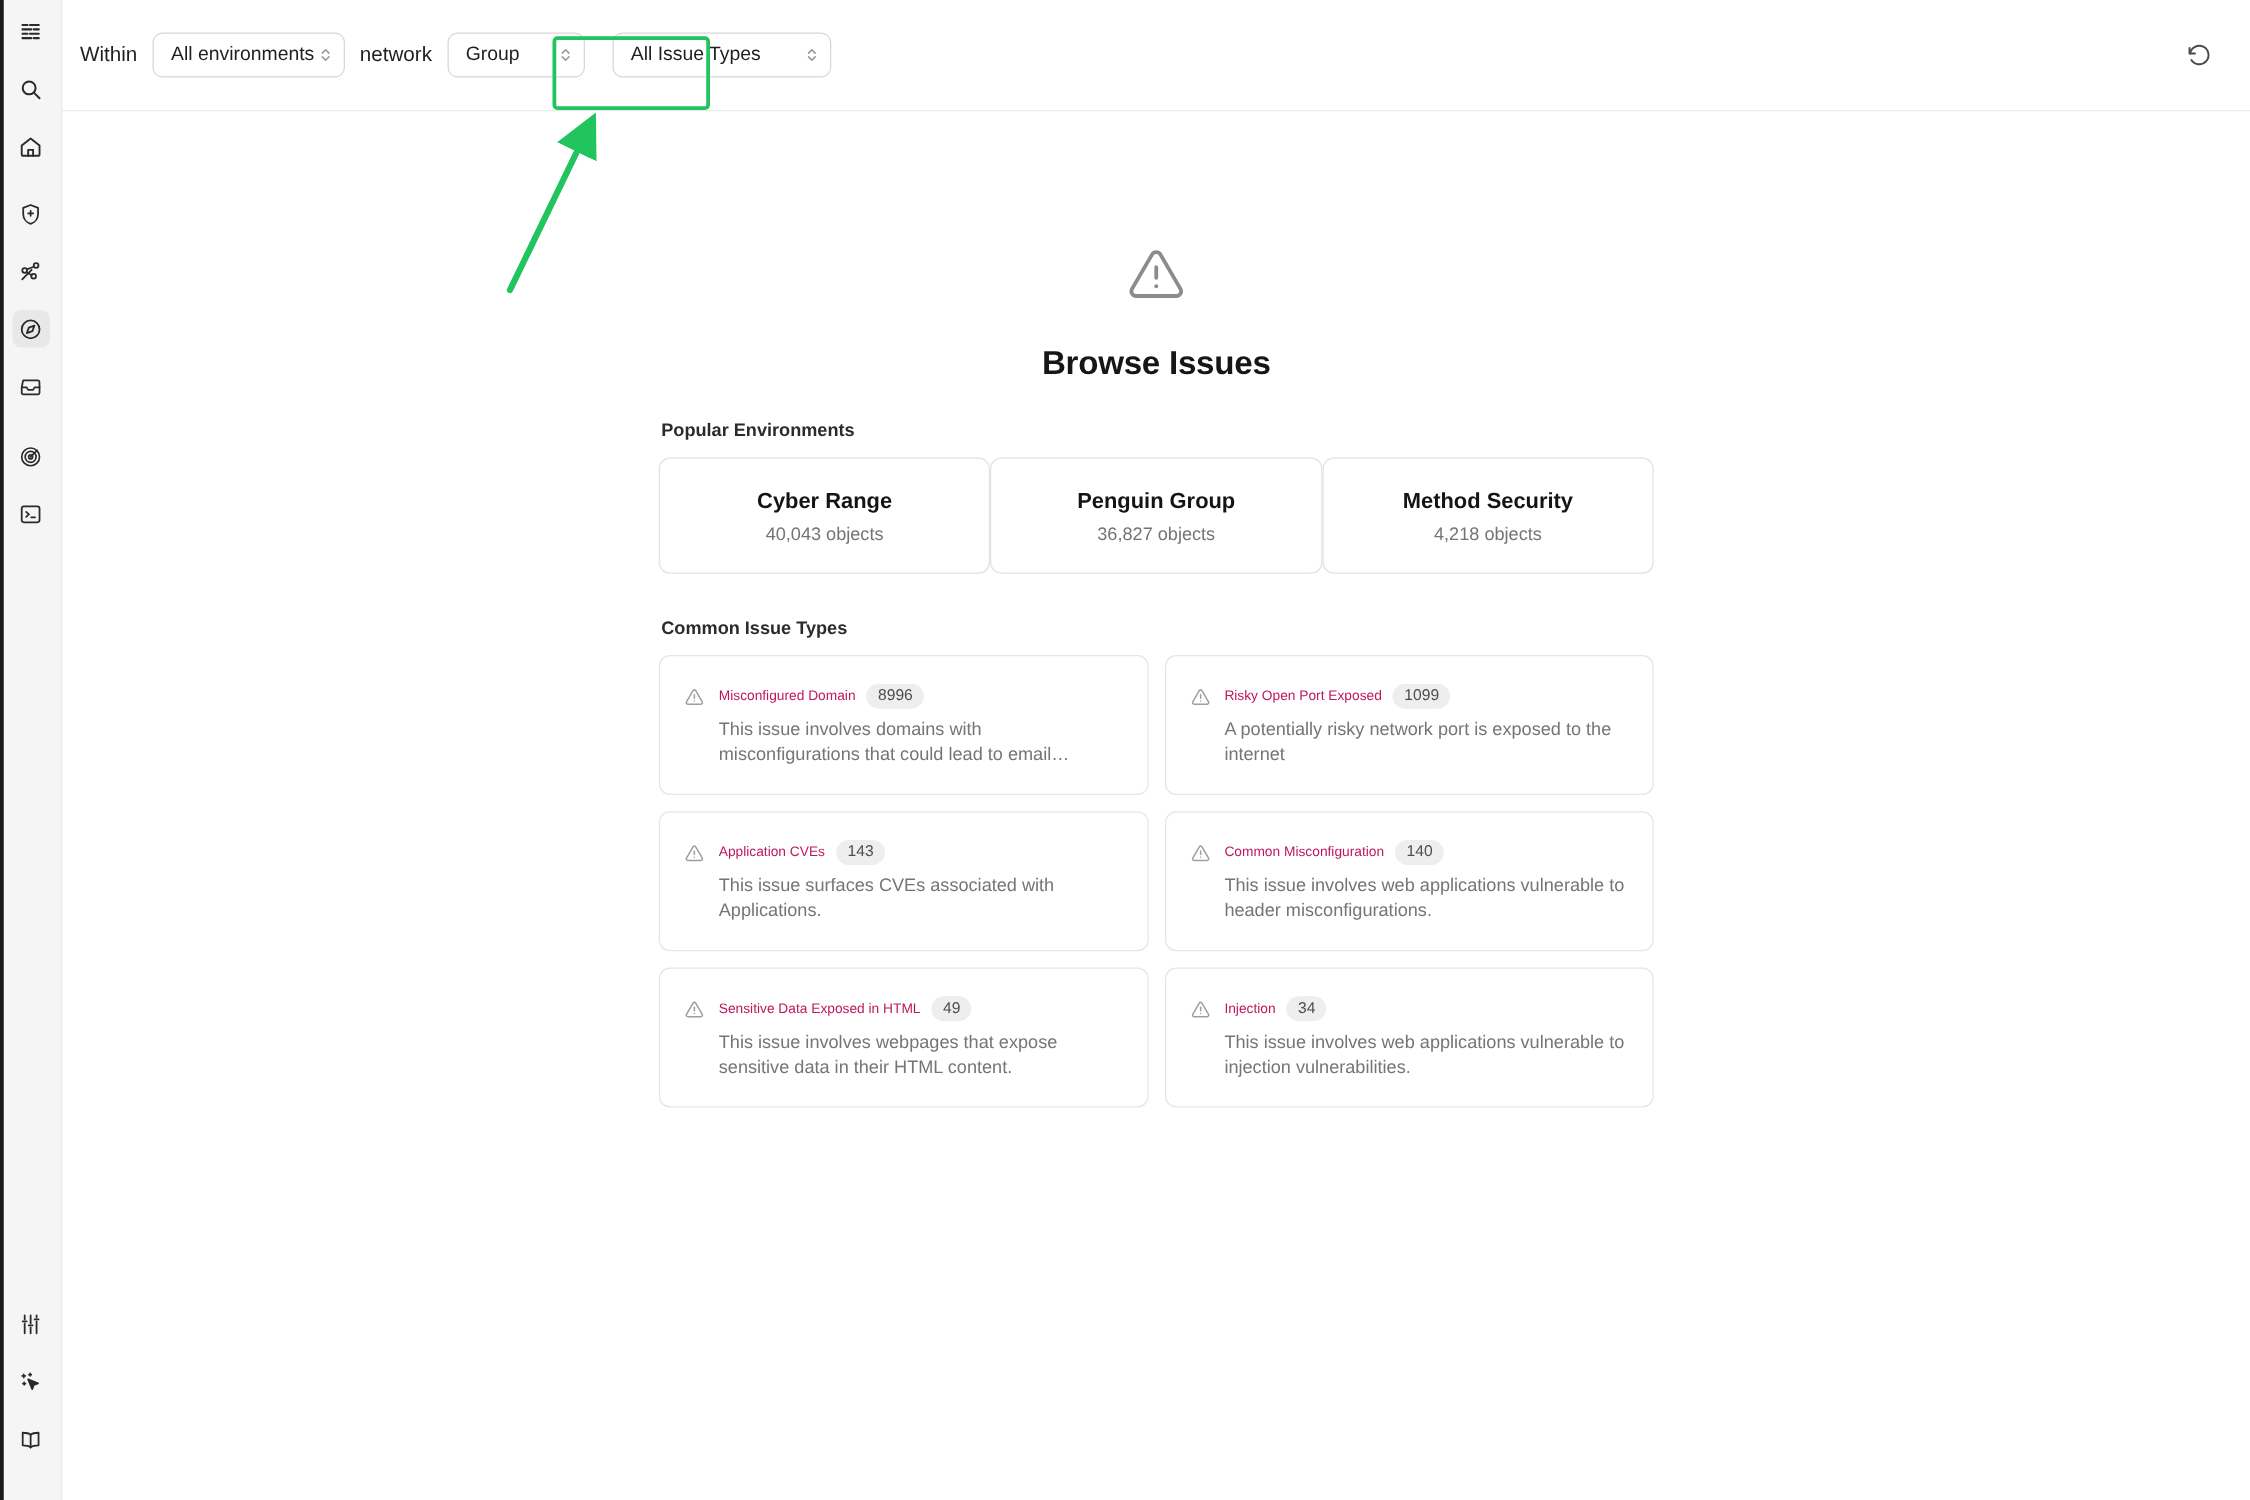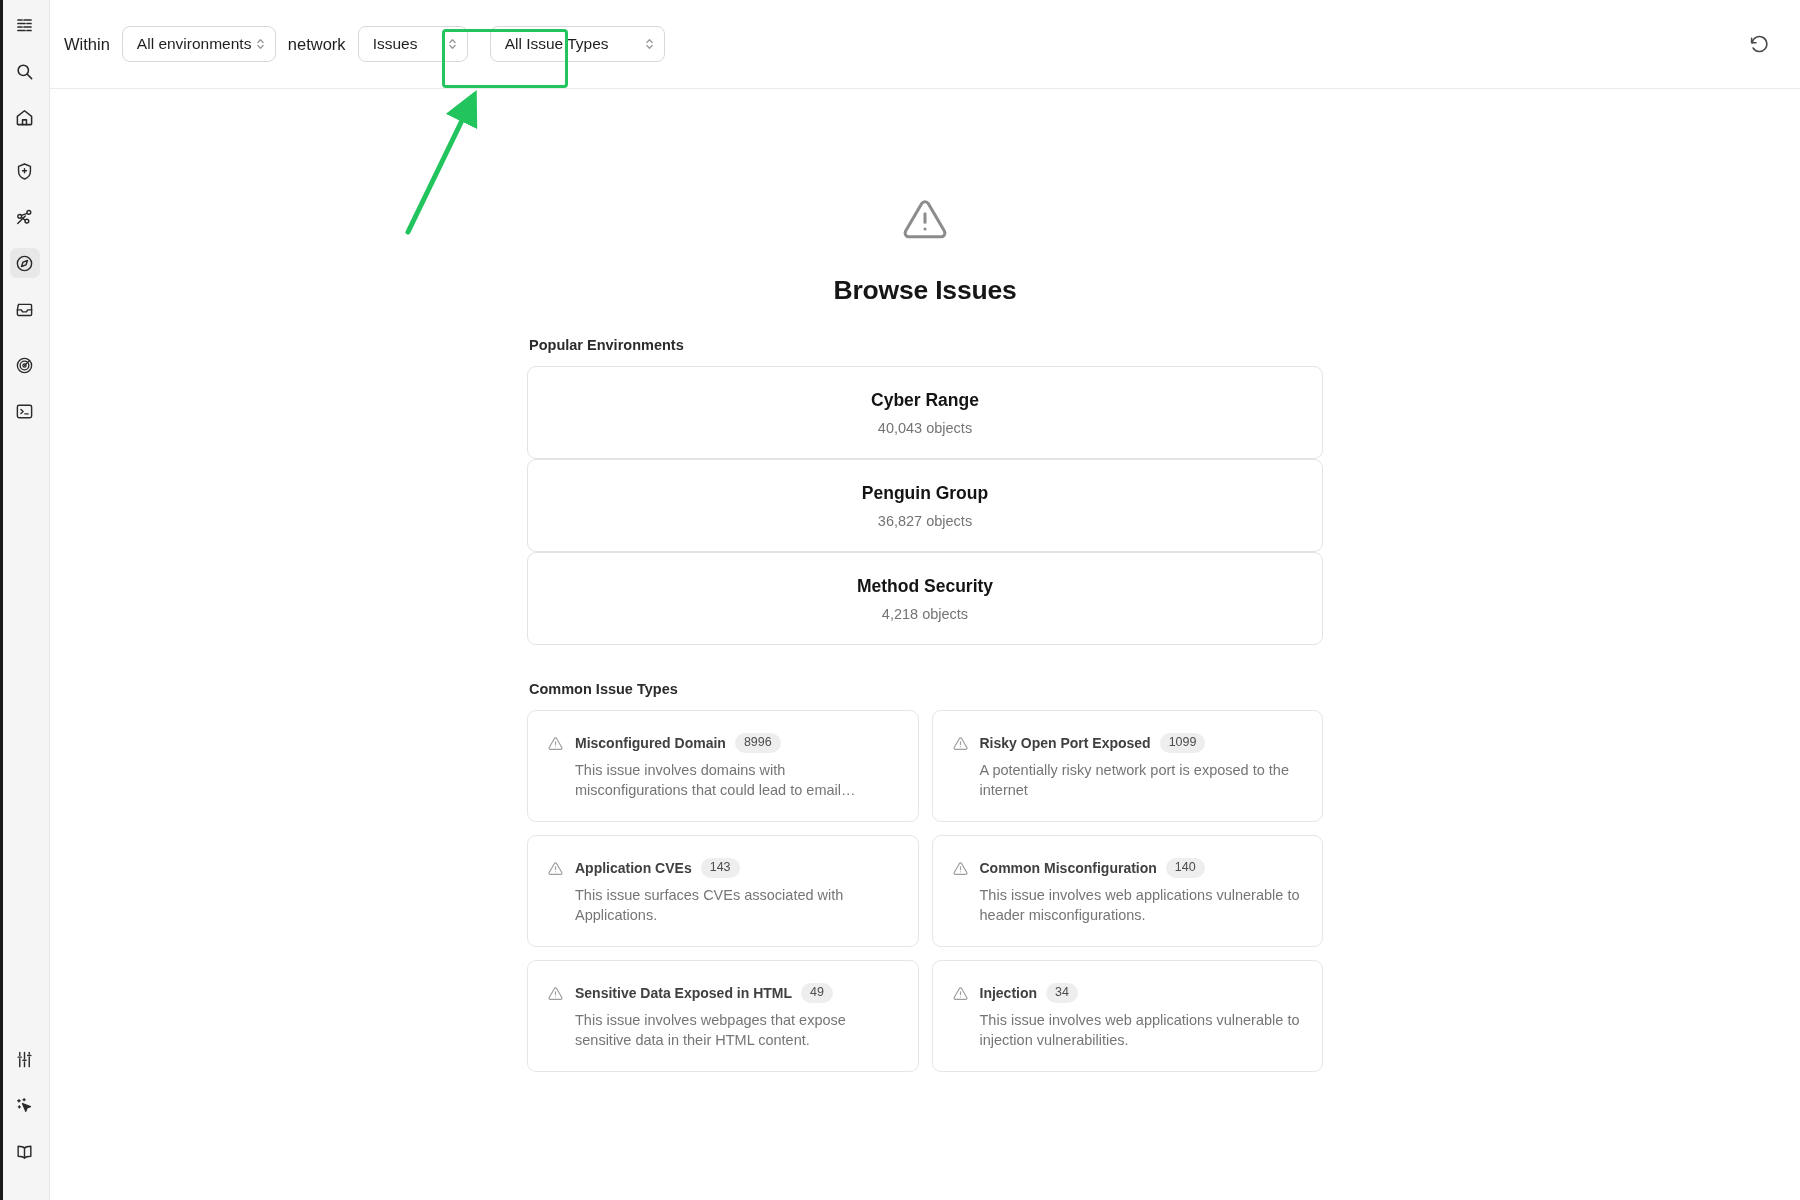--- a/index.html
+++ b/index.html
@@ -179,21 +179,21 @@
   .section-title {
     font-size: 14.5px;
     font-weight: bold;
     color: #2b2b2b;
     margin: 31px 0 13px 2px;
   }
   .section-title.issues { margin-top: 36px; }
 
   .env-grid {
     display: grid;
-    grid-template-columns: repeat(1, 1fr);
+    grid-template-columns: repeat(3, 1fr);
   }
   .env-card {
     height: 93px;
     border: 1px solid #e3e3e3;
     border-radius: 9px;
     background: #fff;
     display: flex;
     flex-direction: column;
     align-items: center;
     justify-content: center;
@@ -231,23 +231,23 @@
     padding-top: 3px;
   }
   .issue-body { flex: 1 1 auto; min-width: 0; }
   .issue-head {
     display: flex;
     align-items: center;
     gap: 9px;
     margin-bottom: 7px;
   }
   .issue-name {
-    font-size: 14px;
-    font-weight: bold;
-    color: #404040;
+    font-size: 11px;
+    font-weight: normal;
+    color: #be185d;
     white-space: nowrap;
   }
   .issue-badge {
     background: #eeeeee;
     color: #4d4d4d;
     font-size: 12.5px;
     border-radius: 10px;
     padding: 3px 9px;
     line-height: 1.1;
   }
@@ -390,21 +390,21 @@
           <svg width="9" height="14" viewBox="0 0 10 16" fill="none" stroke="#9a9a9a" stroke-width="1.5" stroke-linecap="round" stroke-linejoin="round">
             <path d="M2 6.3L5 3.2l3 3.1"></path>
               <path d="M2 9.7L5 12.8l3-3.1"></path>
           </svg>
         </span>
       </div>
 
       <span class="qb-label explore">network</span>
 
       <div class="select sel-obj">
-        <span>Issues</span>
+        <span>Group</span>
         <span class="chev">
           <svg width="9" height="14" viewBox="0 0 10 16" fill="none" stroke="#9a9a9a" stroke-width="1.5" stroke-linecap="round" stroke-linejoin="round">
             <path d="M2 6.3L5 3.2l3 3.1"></path>
               <path d="M2 9.7L5 12.8l3-3.1"></path>
           </svg>
         </span>
       </div>
 
       <div class="select sel-type">
         <span>All Issue Types</span>

